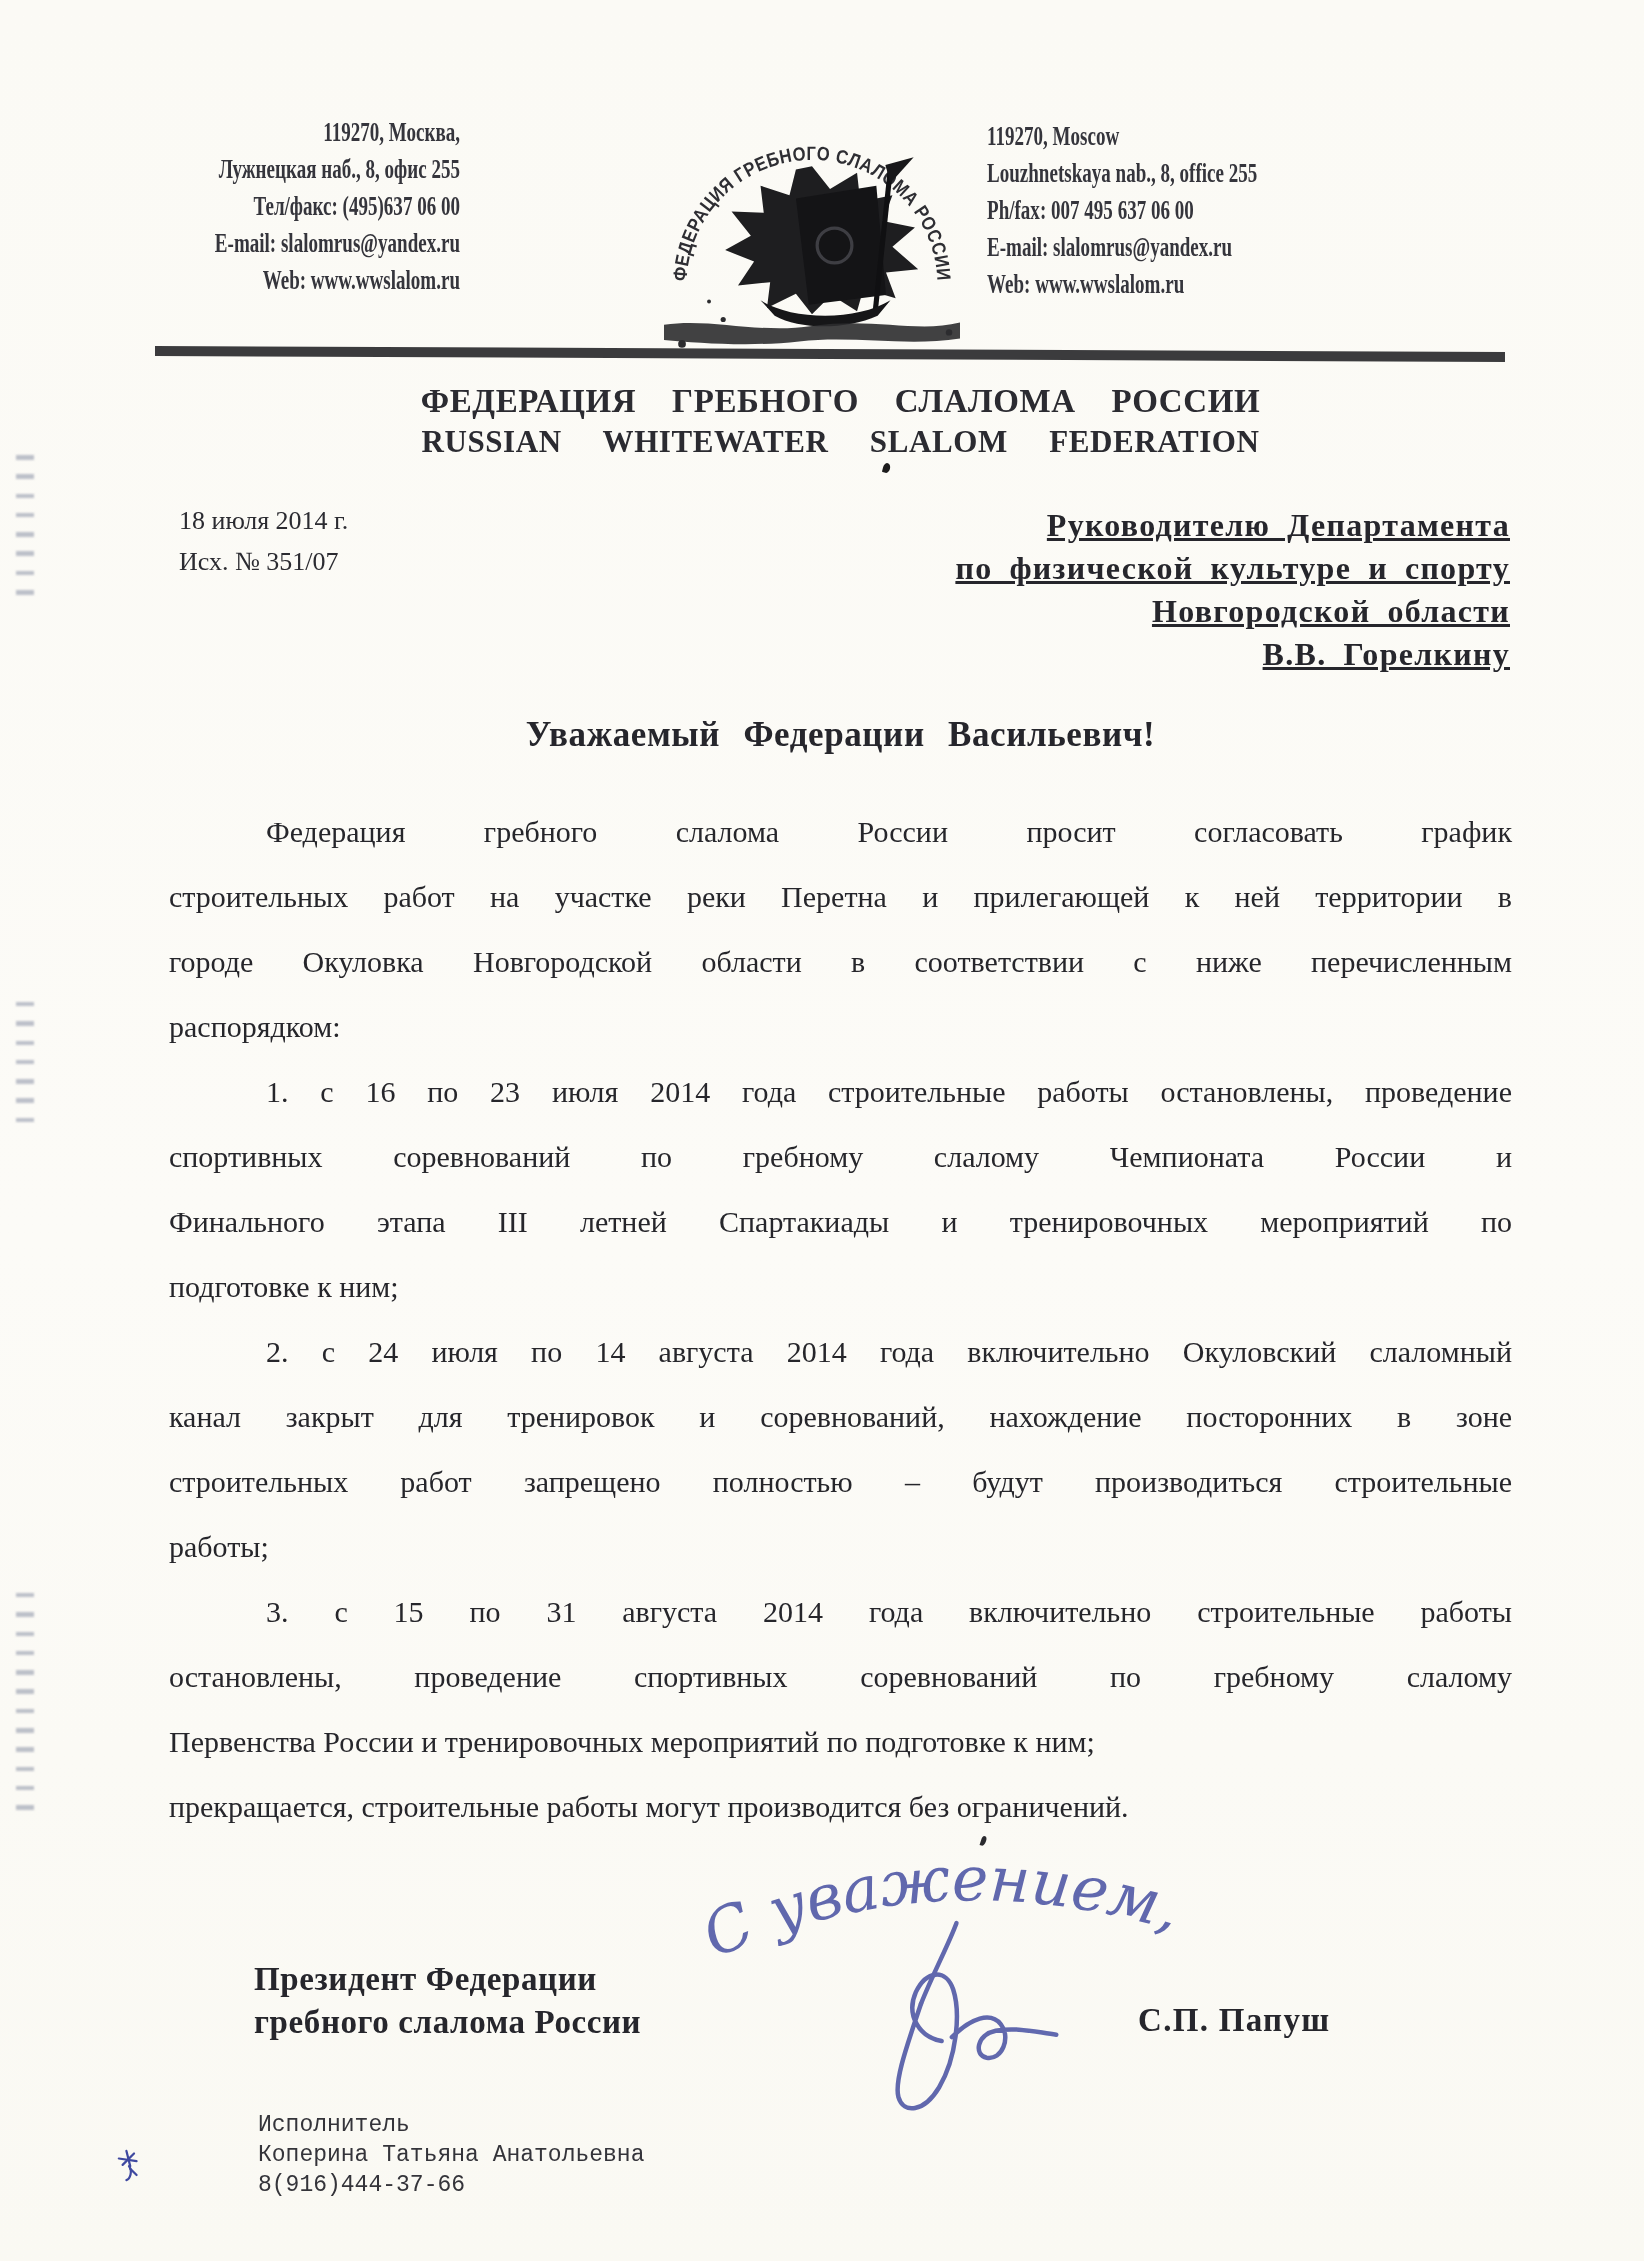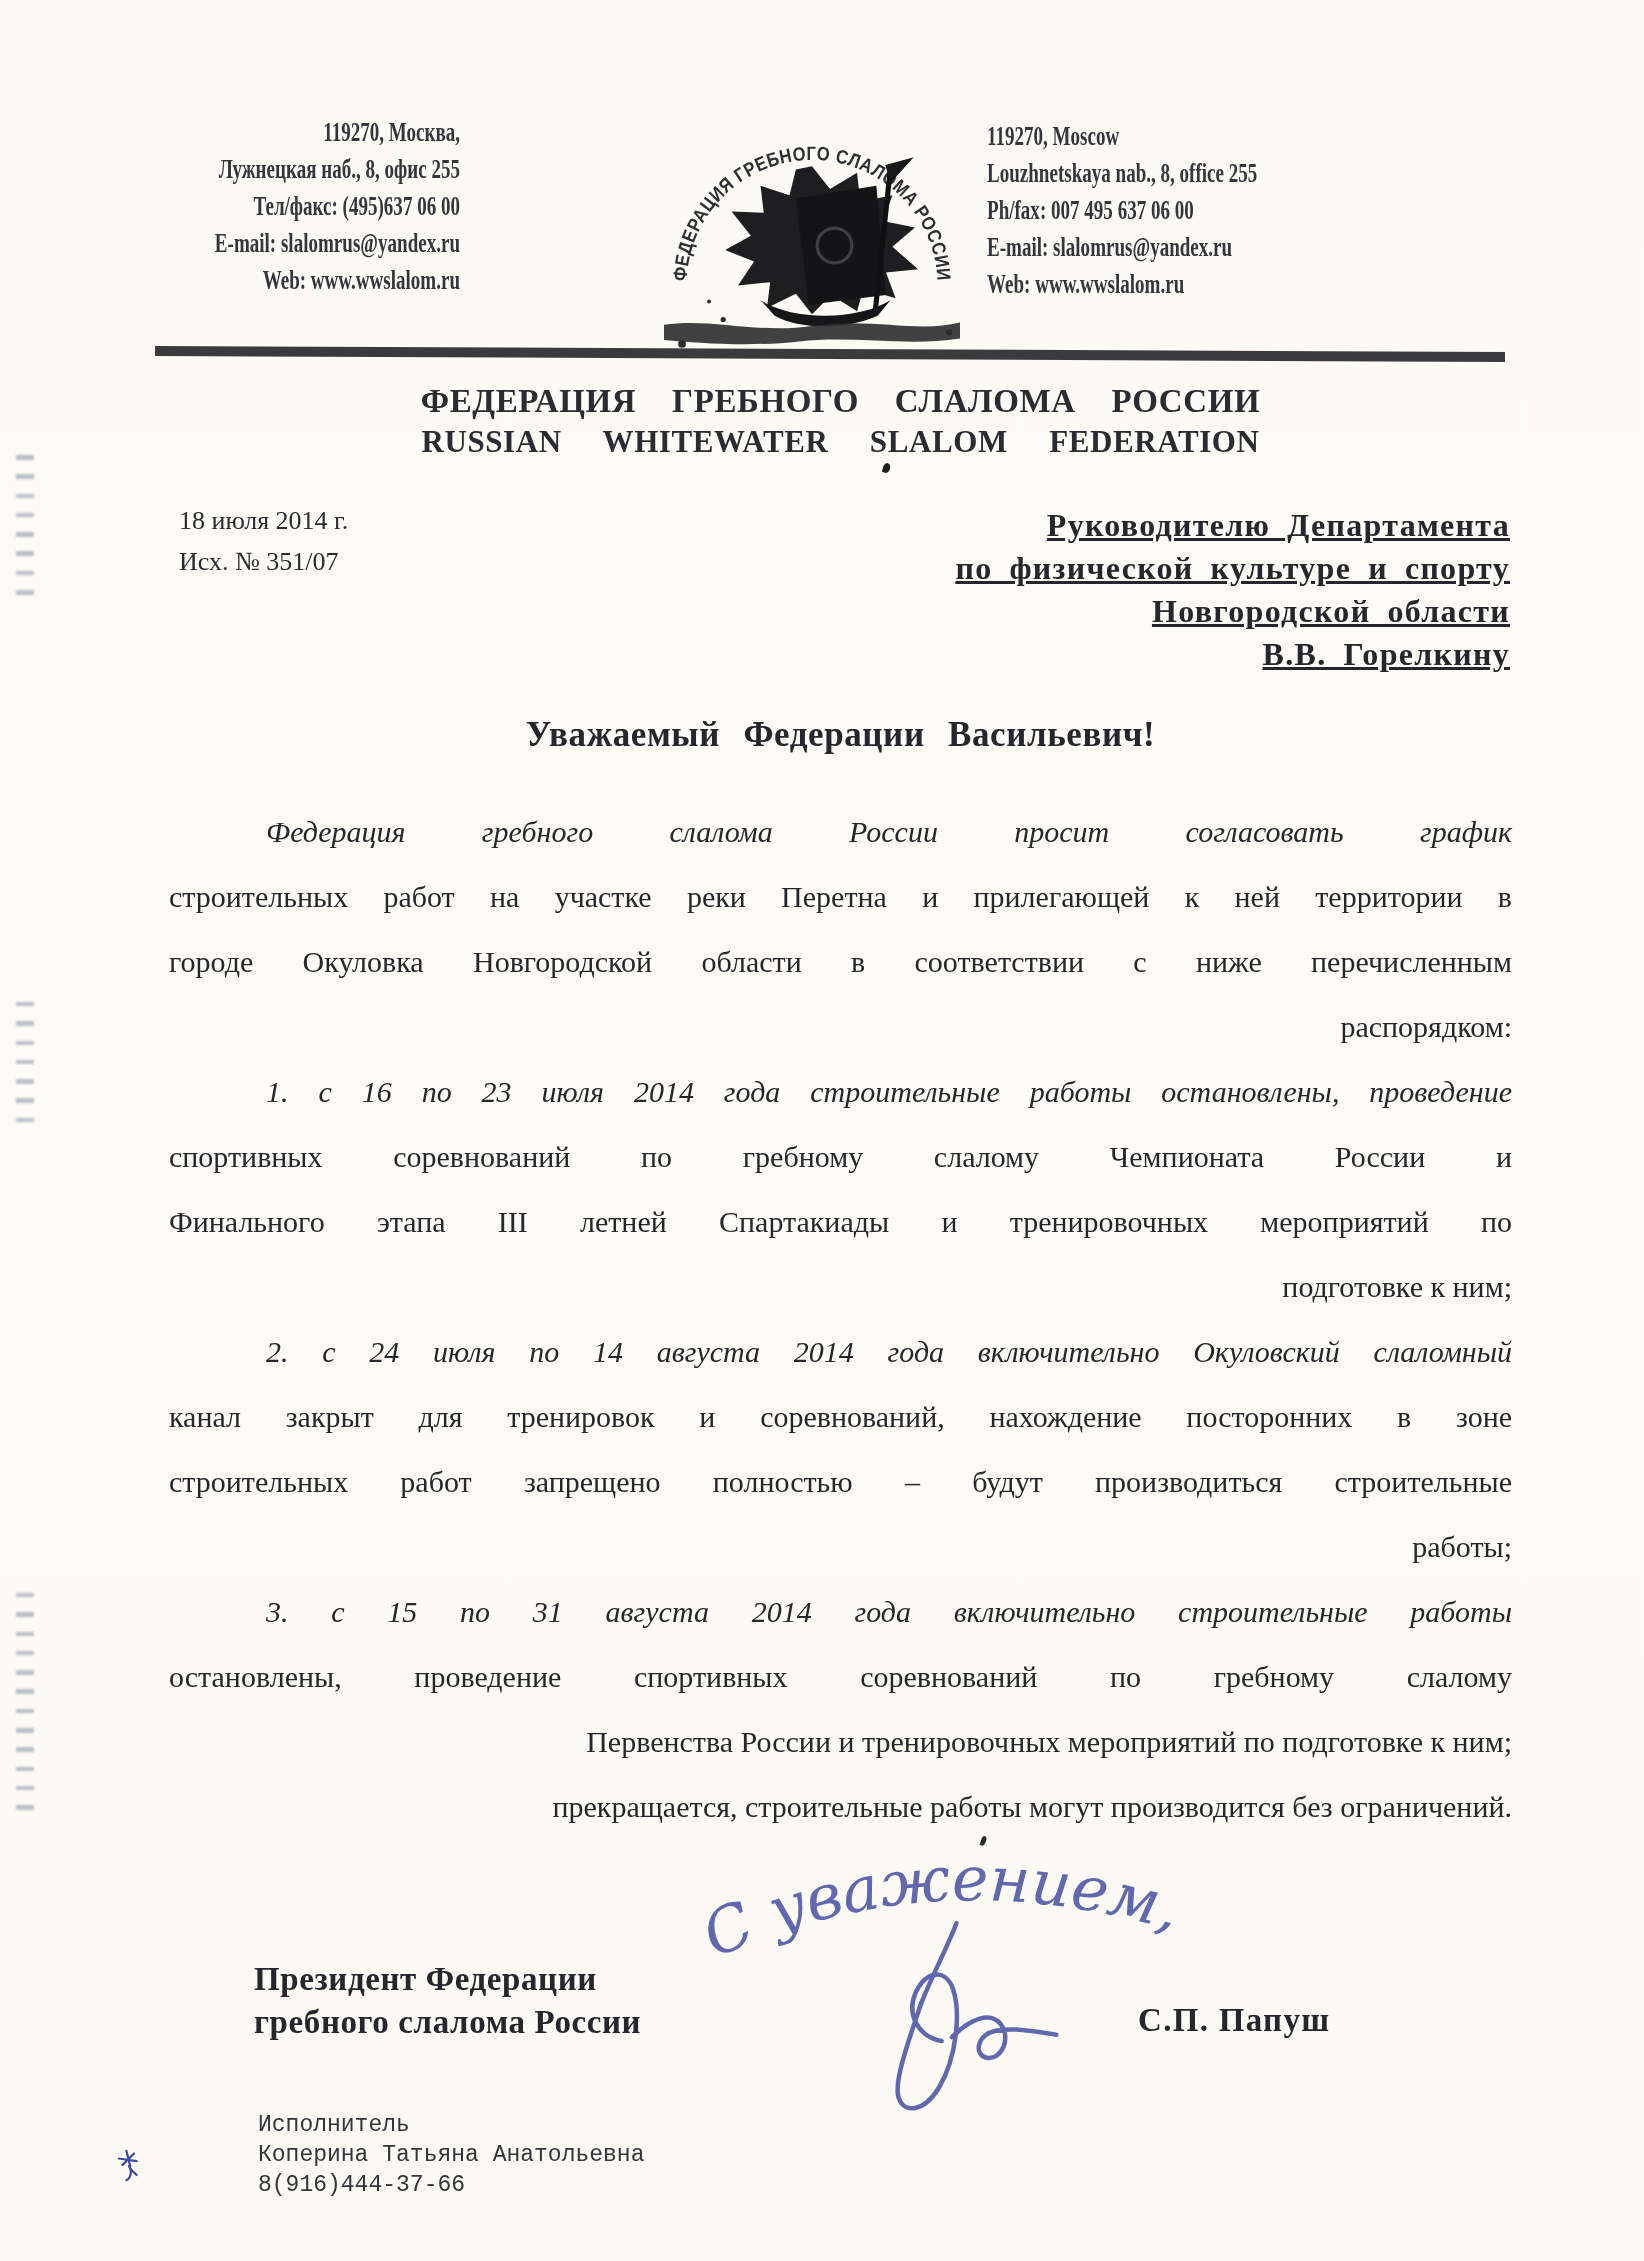--- a/index.html
+++ b/index.html
@@ -45,22 +45,22 @@
     letter-spacing:1.3px;word-spacing:7.7px;color:#26262c;text-decoration:underline;
   }
   
   .salutation{
     position:absolute;left:169px;top:715px;width:1343px;text-align:center;
     font-size:35px;font-weight:bold;word-spacing:14px;letter-spacing:0.6px;color:#26262c;
   }
   .body-block{position:absolute;left:169px;top:799px;width:1343px;font-size:30px;color:#26262b;}
   .bl{height:65px;line-height:65px;white-space:nowrap;}
   .jl{text-align:justify;text-align-last:justify;white-space:normal;}
-  .ll{text-align:right;white-space:normal;}
-  .ind{text-indent:97px;font-style:italic;}
+  .ll{text-align:left;white-space:normal;}
+  .ind{text-indent:97px;}
   
   .position{
     position:absolute;left:254px;top:1958px;
     font-size:33px;font-weight:bold;line-height:43px;letter-spacing:0.6px;color:#26262c;
   }
   .signer{
     position:absolute;left:1138px;top:2002px;
     font-size:33px;font-weight:bold;letter-spacing:1.3px;color:#26262c;
   }
   .hw-svg{position:absolute;left:644px;top:1862px;width:773px;height:277px;}

